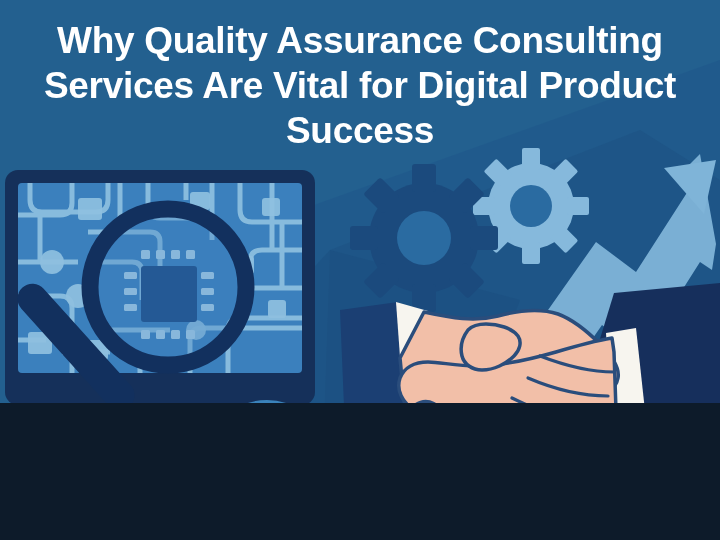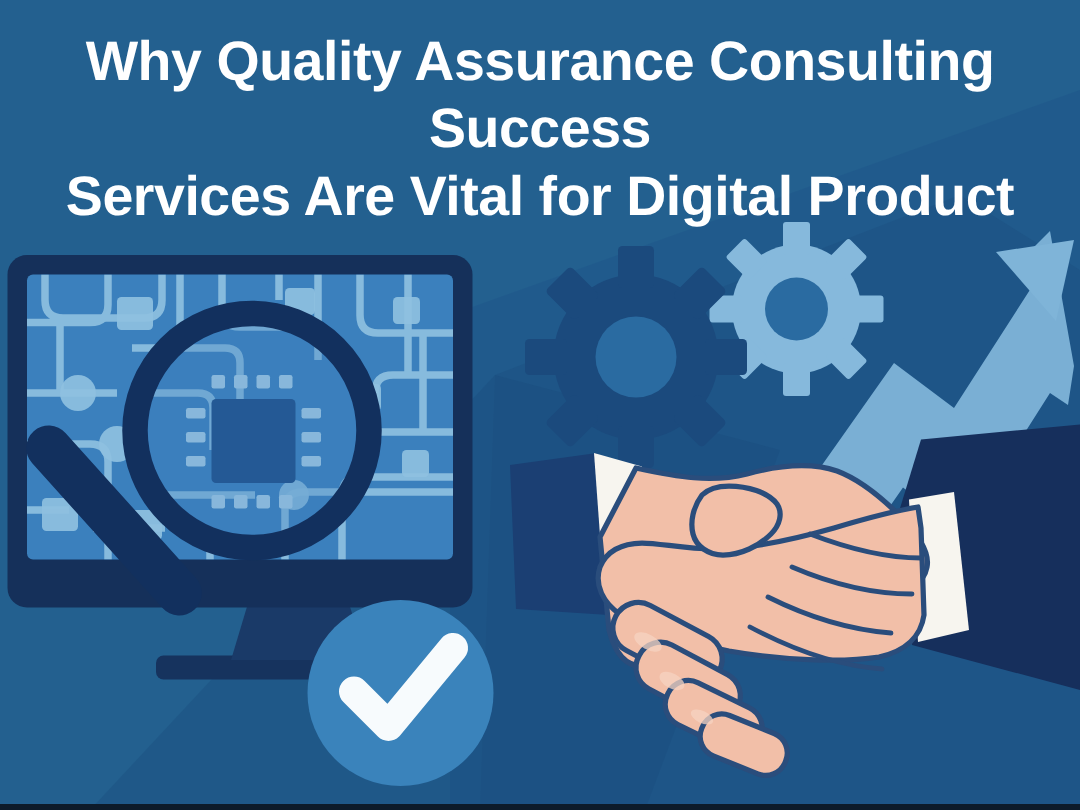--- a/index.html
+++ b/index.html
@@ -3,21 +3,21 @@
 <meta charset="utf-8">
 <style>
   html, body {
     margin: 0;
     padding: 0;
     background: #0d1b2a;
   }
   #canvas {
     position: relative;
     width: 720px;
-    height: 536px;
+    height: 403px;
     overflow: hidden;
     background: #1d4ed8;
     font-family: "Liberation Sans", sans-serif;
   }
   #art {
     position: absolute;
     inset: 0;
     width: 720px;
     height: 540px;
   }
@@ -248,17 +248,17 @@
           <ellipse cx="448" cy="454" rx="9" ry="5" transform="rotate(28 448 454)"></ellipse>
           <ellipse cx="468" cy="478" rx="8" ry="4" transform="rotate(26 468 478)"></ellipse>
         </g>
       </g>
 
     </g>
   </svg>
 
   <div id="title-block">
     <span class="title-line l1">Why Quality Assurance Consulting</span>
+    <span class="title-line l2">Services Are Vital for Digital Product</span>
     <span class="title-line l3">Success</span>
-    <span class="title-line l2">Services Are Vital for Digital Product</span>
   </div>
 
 </div>
 
 </body></html>

